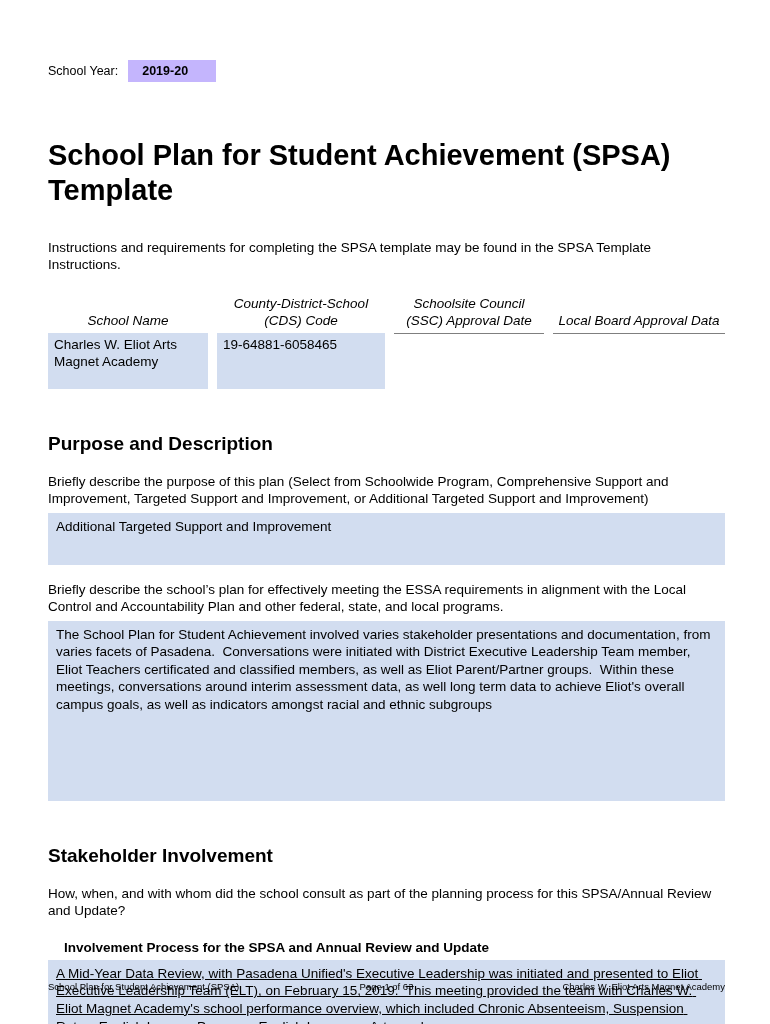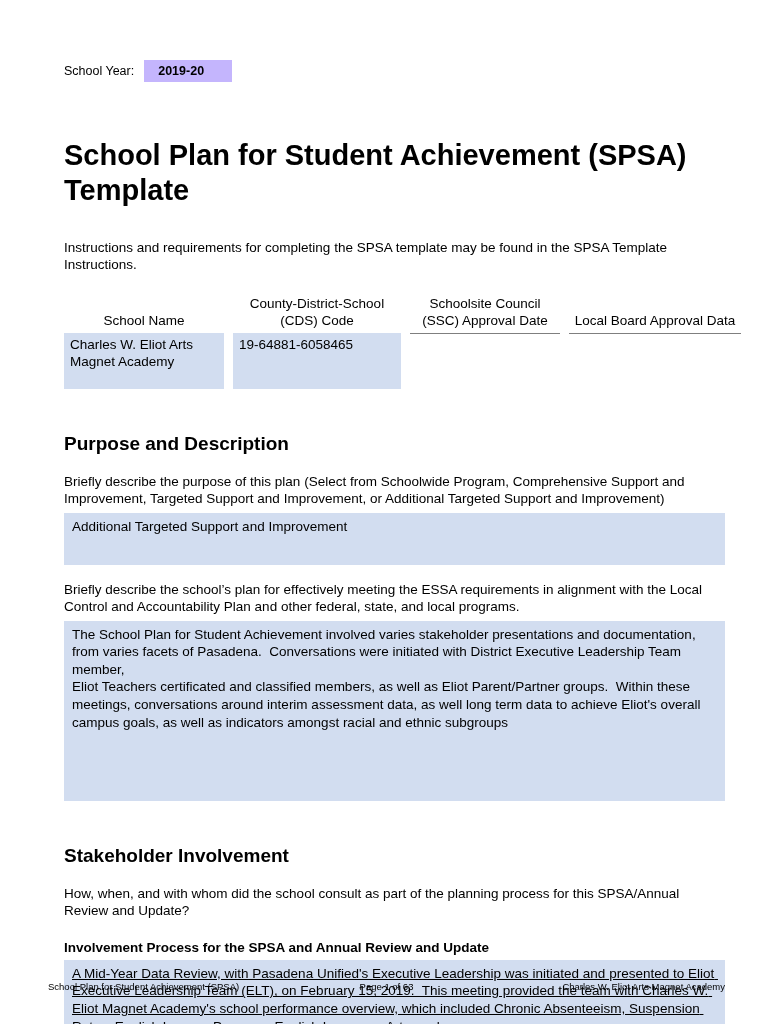--- a/index.html
+++ b/index.html
@@ -7,21 +7,21 @@
   body {
     font-family: "Liberation Sans", "DejaVu Sans", sans-serif;
     color: #000000;
     position: relative;
     overflow: hidden;
   }
   .page {
     position: relative;
     width: 770px;
     height: 1024px;
-    padding: 60px 45px 0 64px;
+    padding: 60px 45px 0 48px;
   }
   
   .school-year { display: flex; align-items: center; font-size: 12.5px; }
   .sy-label { margin-right: 10px; }
   .sy-value {
     display: inline-block;
     background: #c4b5fd;
     font-weight: bold;
     font-size: 12.5px;
     padding: 4px 14px;
@@ -48,20 +48,21 @@
     grid-template-columns: 160px 168px 150px 172px;
     column-gap: 9px;
     grid-auto-rows: min-content;
   }
   .it-header {
     font-size: 13.5px;
     line-height: 1.25;
     text-align: center;
     align-self: end;
     padding-bottom: 3px;
+    font-style: italic;
   }
   .it-cell {
     min-height: 56px;
     font-size: 13.5px;
     line-height: 1.3;
     padding: 3px 6px;
   }
   .it-cell.filled { background: #d2ddf0; }
   .it-cell.empty { border-top: 1px solid #7f7f7f; background: transparent; }
   
@@ -83,20 +84,21 @@
     padding: 5px 8px;
     white-space: pre-wrap;
   }
   .answer-short { min-height: 52px; }
   .answer-tall { min-height: 180px; }
   .answer-stakeholder { min-height: 72px; text-decoration: underline; }
   .sub-heading {
     margin-top: 20px;
     font-size: 13.5px;
     font-weight: bold;
+    margin-left: 16px;
   }
   
   .footer {
     position: absolute;
     left: 48px;
     right: 45px;
     bottom: 32px;
     display: flex;
     justify-content: space-between;
     align-items: baseline;

